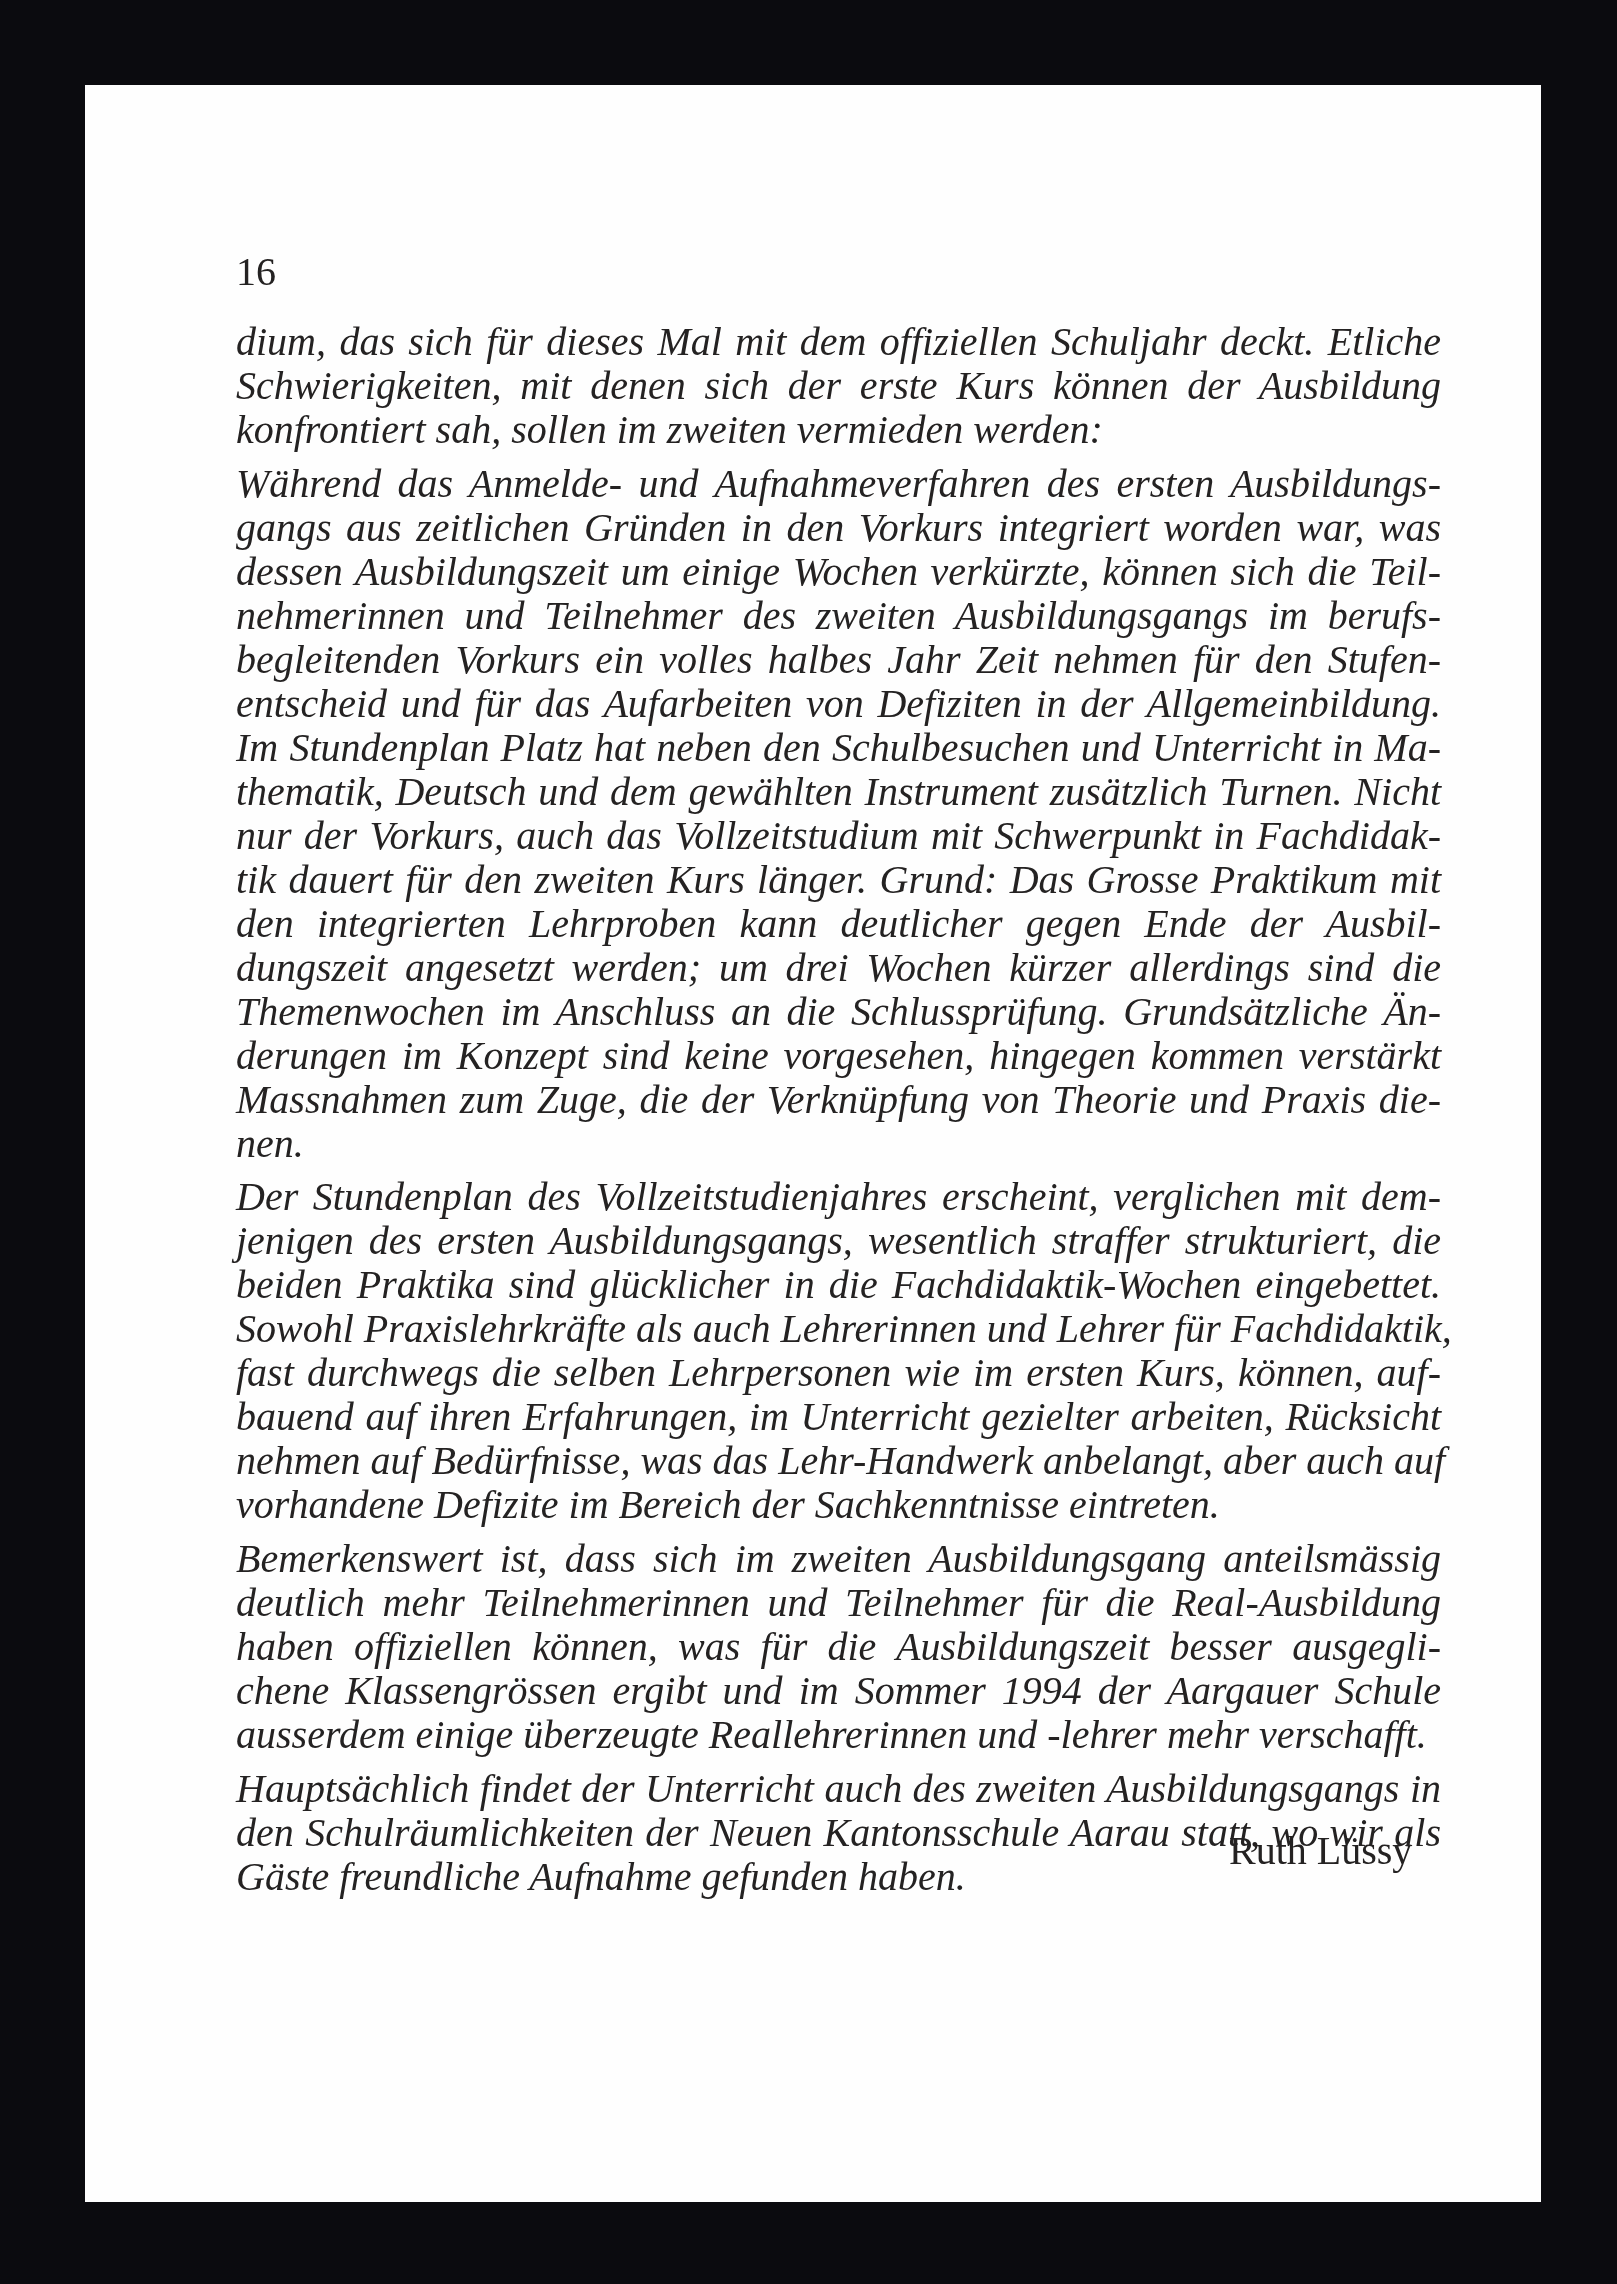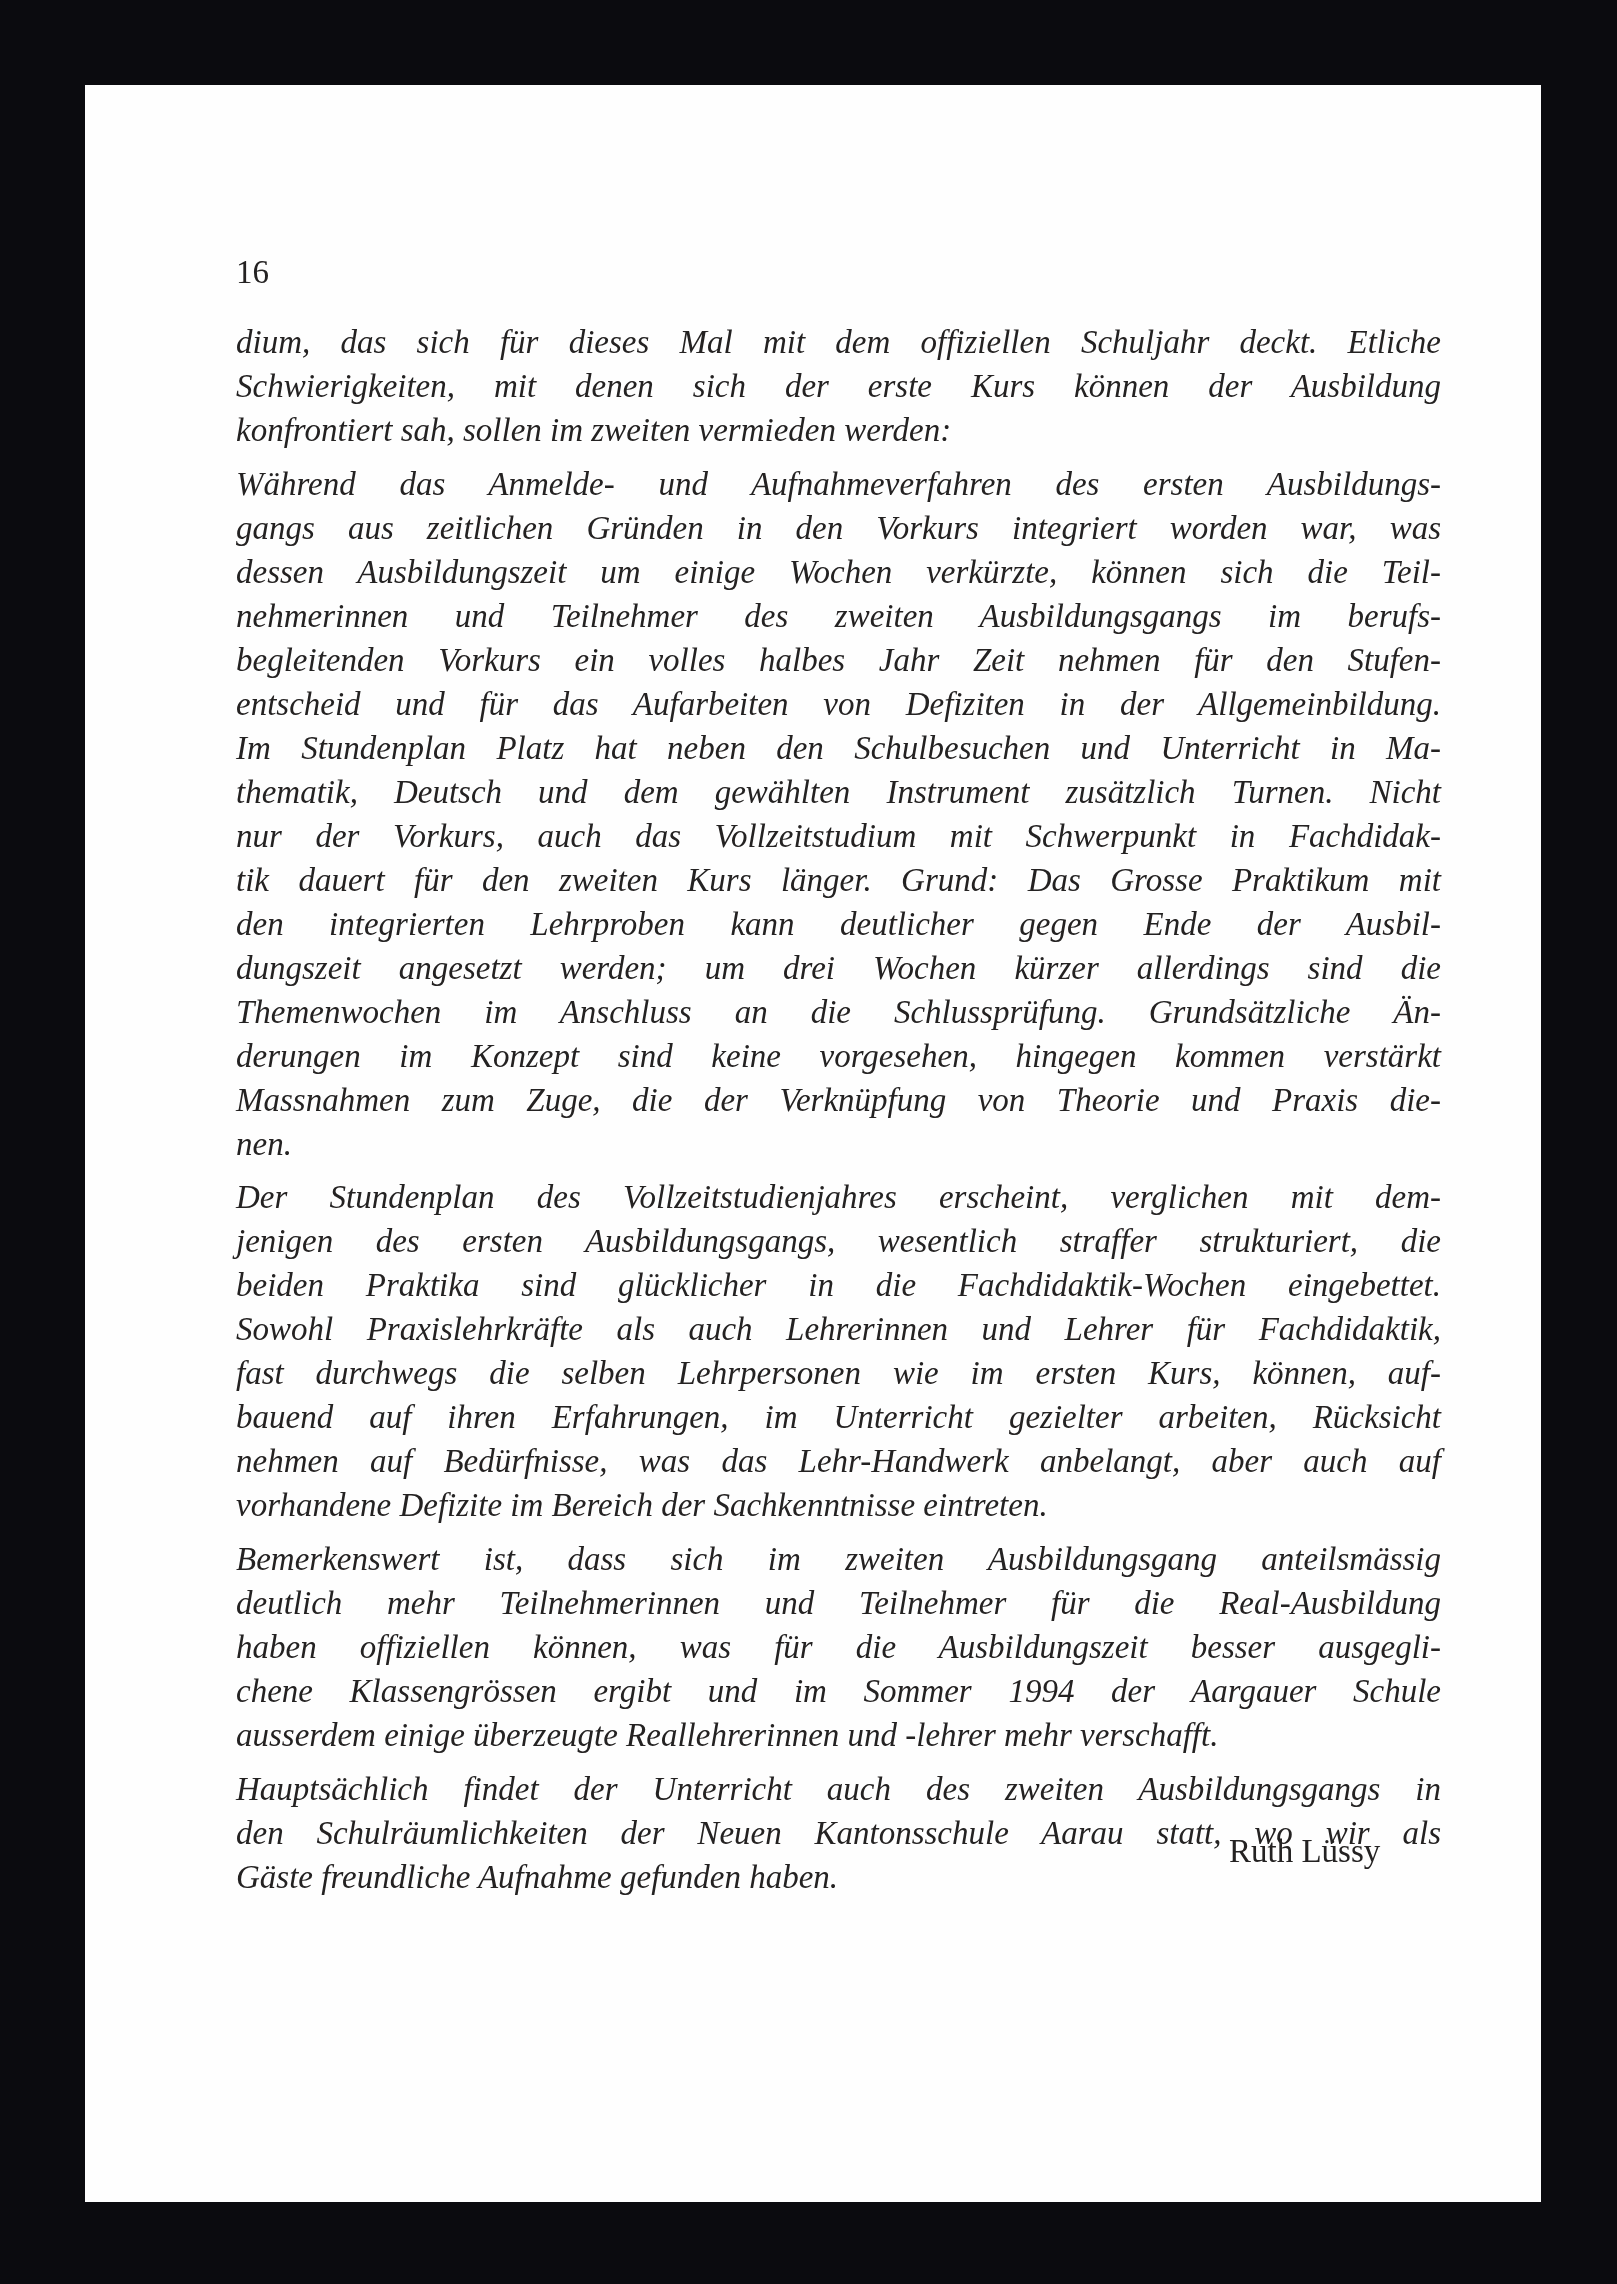--- a/index.html
+++ b/index.html
@@ -16,21 +16,21 @@
   .page {
     position: absolute;
     left: 85px;
     top: 85px;
     width: 1456px;
     height: 2117px;
     background: #fefefe;
   }
   .txt {
     font-family: "Liberation Serif", "DejaVu Serif", serif;
-    font-size: 33px;
+    font-size: 40px;
     line-height: 44px;
     color: #242222;
   }
   .page-number {
     position: absolute;
     left: 151px;            
     top: 165px;           
     margin: 0;
     white-space: nowrap;
   }

